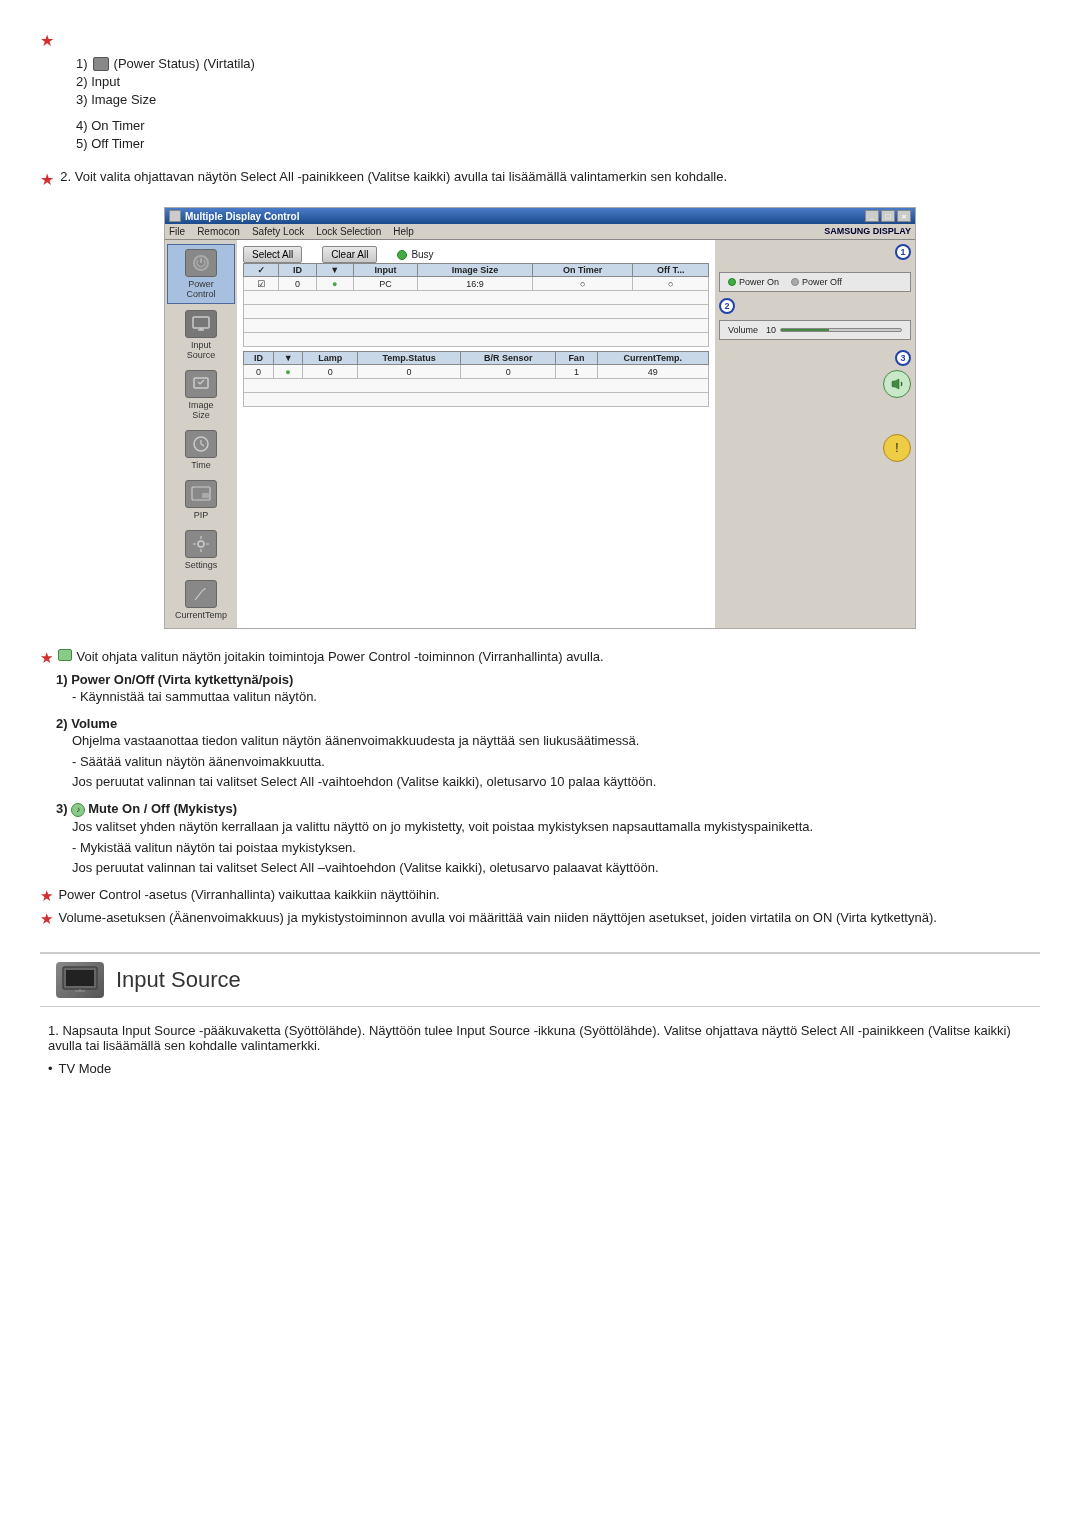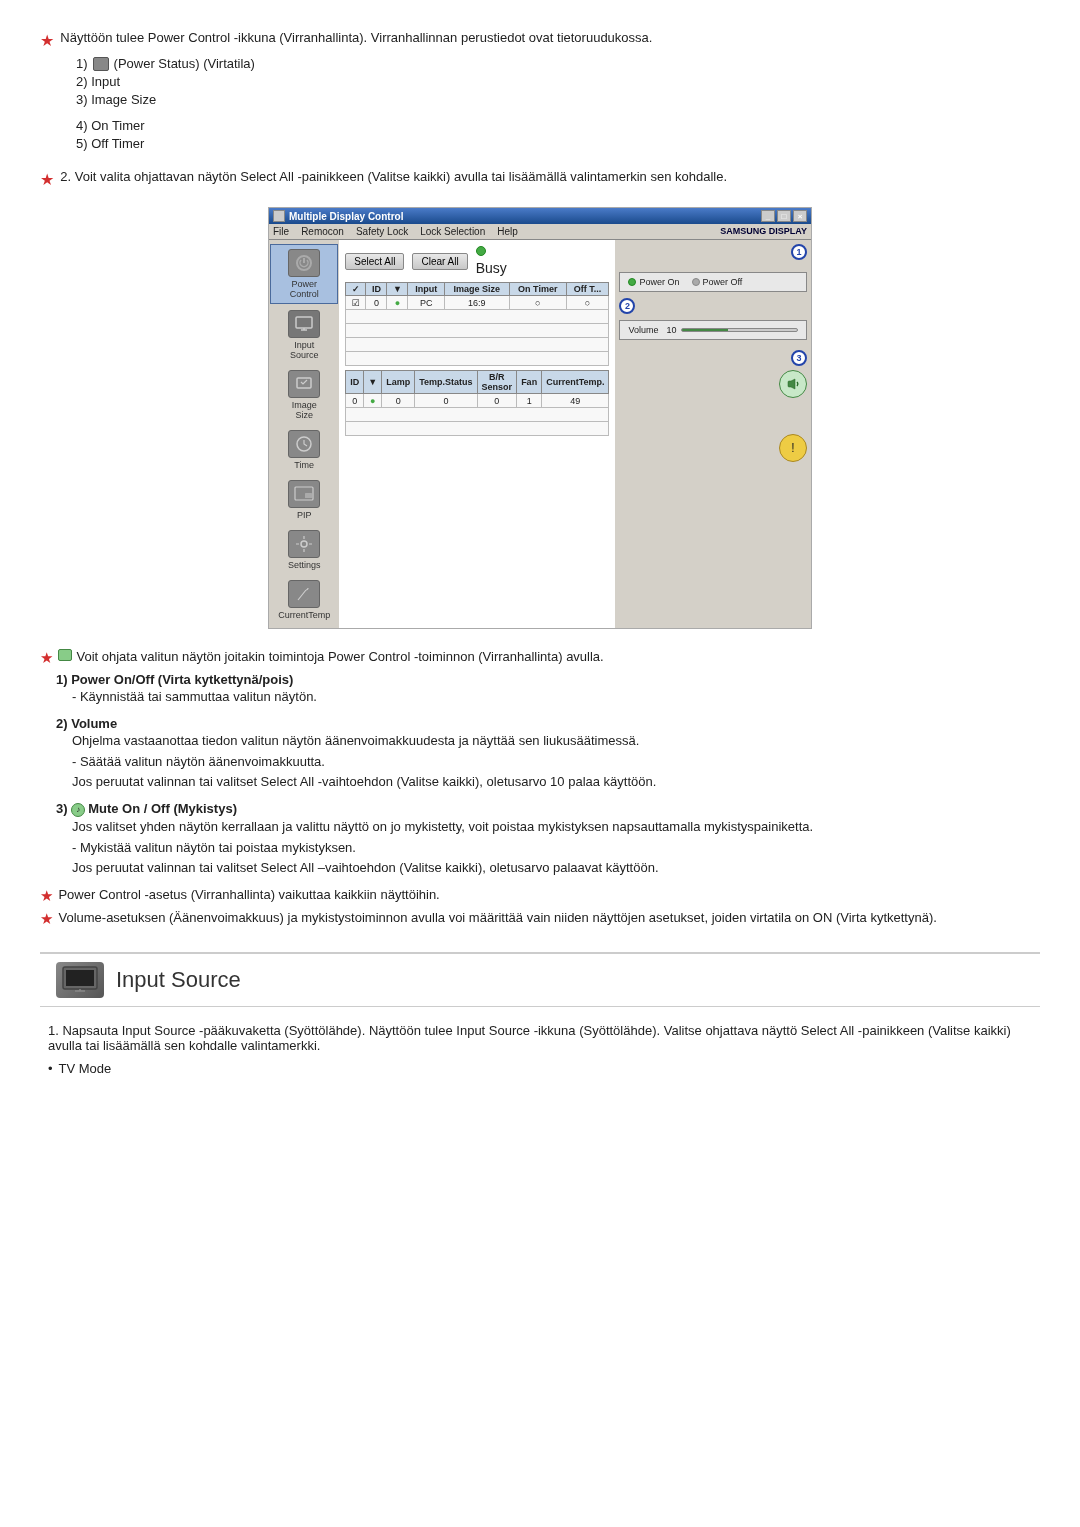--- a/index.html
+++ b/index.html
@@ -13,21 +13,21 @@
       padding: 30px 40px;
     }
     .section { margin-bottom: 18px; }
     .star-item { display: flex; align-items: flex-start; margin-bottom: 6px; }
     .star { color: #d32f2f; font-size: 16px; margin-right: 6px; margin-top: 1px; flex-shrink: 0; }
 
     
     .screenshot-container {
       border: 1px solid #aaa;
       background: #f0f0f0;
-      width: 544px;
+      width: 752px;
       margin: 18px auto;
       font-size: 10px;
     }
     .win-titlebar {
       background: linear-gradient(to bottom, #4a7bc8, #1a4a8c);
       color: white;
       display: flex;
       align-items: center;
       justify-content: space-between;
       padding: 2px 4px;
@@ -94,41 +94,41 @@
     }
     .sidebar-icon svg { width: 20px; height: 20px; }
     .main-area {
       flex: 1;
       background: #ffffff;
       padding: 6px;
     }
     .toolbar {
       display: flex;
       align-items: center;
-      gap: 8px;
-      margin-bottom: 6px;
+      gap: 20px;
+      margin-bottom: 0;
     }
     .btn-select-all {
       background: linear-gradient(to bottom, #e8e8e8, #c8c8c8);
       border: 1px solid #888;
       padding: 2px 8px;
       font-size: 10px;
       cursor: pointer;
       border-radius: 2px;
     }
     .btn-clear-all {
       background: linear-gradient(to bottom, #e8e8e8, #c8c8c8);
       border: 1px solid #888;
       padding: 2px 8px;
       font-size: 10px;
       cursor: pointer;
       border-radius: 2px;
     }
     .busy-indicator {
-      display: flex; align-items: flex-start; gap: 4px; font-size: 14px; flex-direction: column;
+      display: flex; align-items: flex-end; gap: 4px; font-size: 10px;
     }
     .busy-dot { width: 10px; height: 10px; border-radius: 50%; background: #44aa44; border: 1px solid #228822; }
     .data-table {
       width: 100%;
       border-collapse: collapse;
       font-size: 9px;
       margin-bottom: 4px;
     }
     .data-table th {
       background: #c8d8e8;
@@ -250,21 +250,20 @@
       font-weight: normal;
       color: #333;
     }
   </style>
 </head>
 <body>
 
 <div class="section">
   <div class="star-item">
     <span class="star">★</span>
-    <span>Näyttöön tulee Power Control -ikkuna (Virranhallinta). Virranhallinnan perustiedot ovat tietoruudukossa.</span>
   </div>
   <ol style="margin-left:36px; list-style:none;">
     <li style="margin-bottom:3px;">
       <span style="display:inline-flex;align-items:center;gap:5px;">
         <span>1)</span>
         <span style="display:inline-block;width:16px;height:14px;background:#888;border:1px solid #555;border-radius:2px;vertical-align:middle;"></span>
         <span>(Power Status) (Virtatila)</span>
       </span>
     </li>
     <li style="margin-bottom:3px;">2) <span>Input</span></li>

